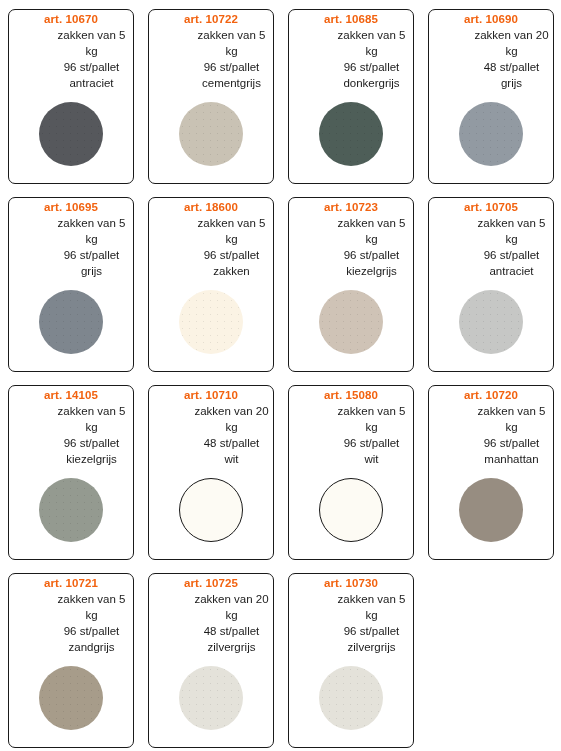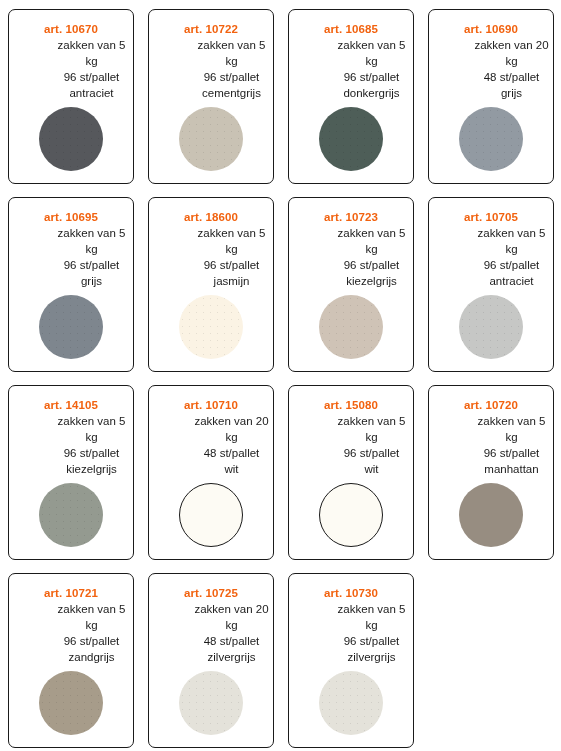--- a/index.html
+++ b/index.html
@@ -23,21 +23,21 @@
     box-sizing: border-box;
   }
   .card {
     border: 1.5px solid #1a1a1a;
     border-radius: 7px;
     background: #ffffff;
     box-sizing: border-box;
     display: flex;
     flex-direction: column;
     align-items: center;
-    padding-top: 11px;
+    padding-top: 1px;
     overflow: hidden;
   }
   .card.empty {
     border: none;
   }
   .art-code {
     color: #f2620f;
     font-weight: bold;
     font-size: 11.5px;
     line-height: 16px;
@@ -128,21 +128,21 @@
       <div class="spec">96 st/pallet</div>
       <div class="spec">grijs</div>
       <div class="swatch-wrap">
         <div class="swatch" style="background: rgb(126, 134, 142);"></div>
       </div>
     </div>
     <div class="card">
       <div class="art-code">art. 18600</div>
       <div class="spec">zakken van 5 kg</div>
       <div class="spec">96 st/pallet</div>
-      <div class="spec">jasmijn</div>
+      <div class="spec">zakken</div>
       <div class="swatch-wrap">
         <div class="swatch" style="background: rgb(251, 243, 228);"></div>
       </div>
     </div>
     <div class="card">
       <div class="art-code">art. 10723</div>
       <div class="spec">zakken van 5 kg</div>
       <div class="spec">96 st/pallet</div>
       <div class="spec">kiezelgrijs</div>
       <div class="swatch-wrap">

